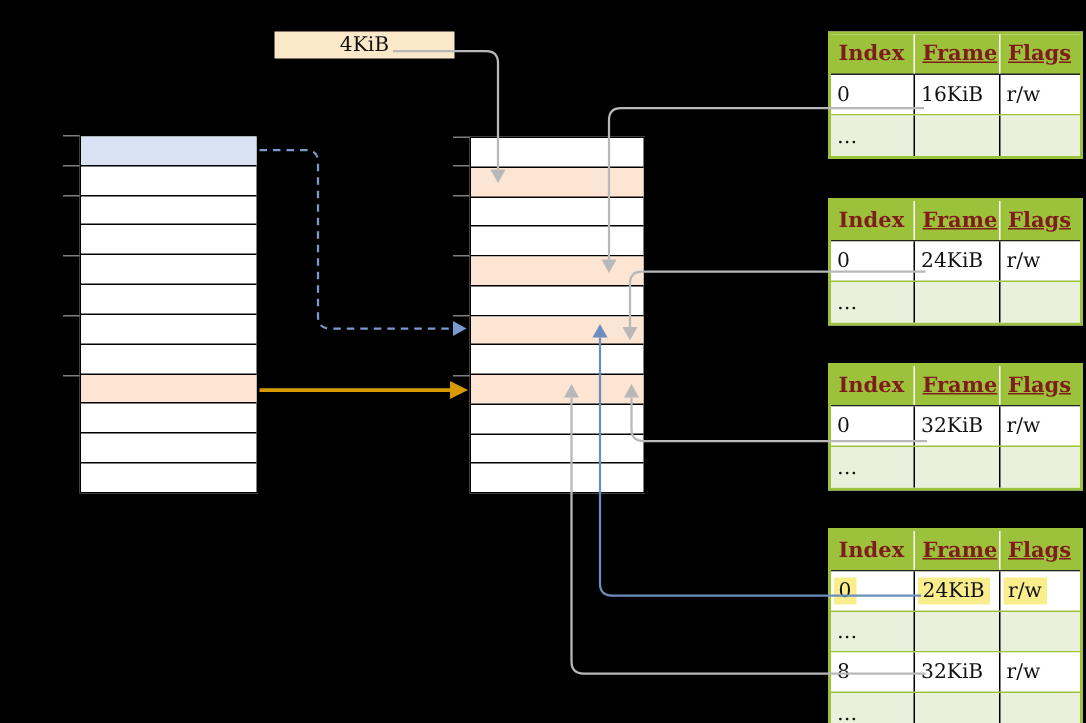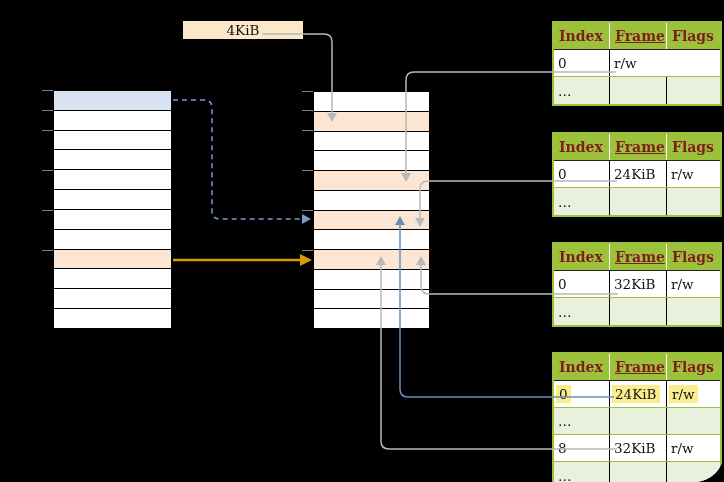--- a/index.html
+++ b/index.html
@@ -1,36 +1,36 @@
 <!DOCTYPE html>
 <html><head>
 <meta charset="utf-8">
 <style>
   html,body{margin:0;padding:0;background:#000;}
   #stage{position:relative;width:724px;height:482px;background:#000;overflow:hidden;
-         font-family:"DejaVu Serif","Liberation Serif",serif;border-radius:30px;}
+         font-family:"DejaVu Serif","Liberation Serif",serif;}
   
   .mem-table{position:absolute;background:#fff;border:1px solid #000;
              display:flex;flex-direction:column;box-sizing:border-box;}
   .mem-row{flex:1 1 auto;border-bottom:1px solid #000;}
   .mem-row:last-child{border-bottom:none;}
   .tick{position:absolute;width:11px;height:1px;}
   
   #size-label{position:absolute;left:183px;top:21px;width:120px;height:18px;
               display:flex;align-items:center;justify-content:center;
               font-size:13.5px;color:#111;}
   
   .ptable{position:absolute;left:552px;width:170px;border-style:solid;border-width:2px;
           box-sizing:border-box;background:#fff;}
   .pt-header{display:flex;height:26px;border-bottom:1px solid #222;}
   .pt-hcell{display:flex;align-items:center;padding-left:5px;color:#7f1d1d;
             font-weight:bold;font-size:14px;box-sizing:border-box;}
   .pt-hcell.c0{width:56px;border-right:1px solid #fff;}
   .pt-hcell.c1{width:57px;border-right:1px solid #fff;text-decoration:underline;}
-  .pt-hcell.c2{width:53px;}
+  .pt-hcell.c2{width:53px;text-decoration:underline;}
   .pt-row{display:flex;height:27px;box-sizing:border-box;}
   .pt-cell{display:flex;align-items:center;padding-left:4px;font-size:13.5px;
            color:#111;box-sizing:border-box;overflow:hidden;}
   .pt-cell.c0{width:56px;border-right:1px solid #000;}
   .pt-cell.c1{width:57px;border-right:1px solid #000;}
   .pt-cell.c2{width:53px;}
   .hl{display:inline-block;padding:1px 3px;margin-left:-2px;}
   #overlay{position:absolute;left:0;top:0;z-index:5;pointer-events:none;}
 </style>
 </head>
@@ -72,20 +72,23 @@
   <div id="ptables">
       <div class="ptable" style="top: 21px; border-color: rgb(156, 194, 60);">
         <div class="pt-header" style="background: rgb(156, 194, 60);">
           <div class="pt-hcell c0">Index</div>
           <div class="pt-hcell c1">Frame</div>
           <div class="pt-hcell c2">Flags</div>
         </div>
         <div class="pt-row" style="background: rgb(255, 255, 255); border-bottom: 1px solid rgb(156, 194, 60);">
           <div class="pt-cell c0">
             <span>0</span>
+          </div>
+          <div class="pt-cell c1">
+            <span>16KiB</span>
           </div>
           <div class="pt-cell c2">
             <span>r/w</span>
           </div>
         </div>
         <div class="pt-row" style="background: rgb(233, 240, 219);">
           <div class="pt-cell c0">
             <span>…</span>
           </div>
           <div class="pt-cell c1"></div>

